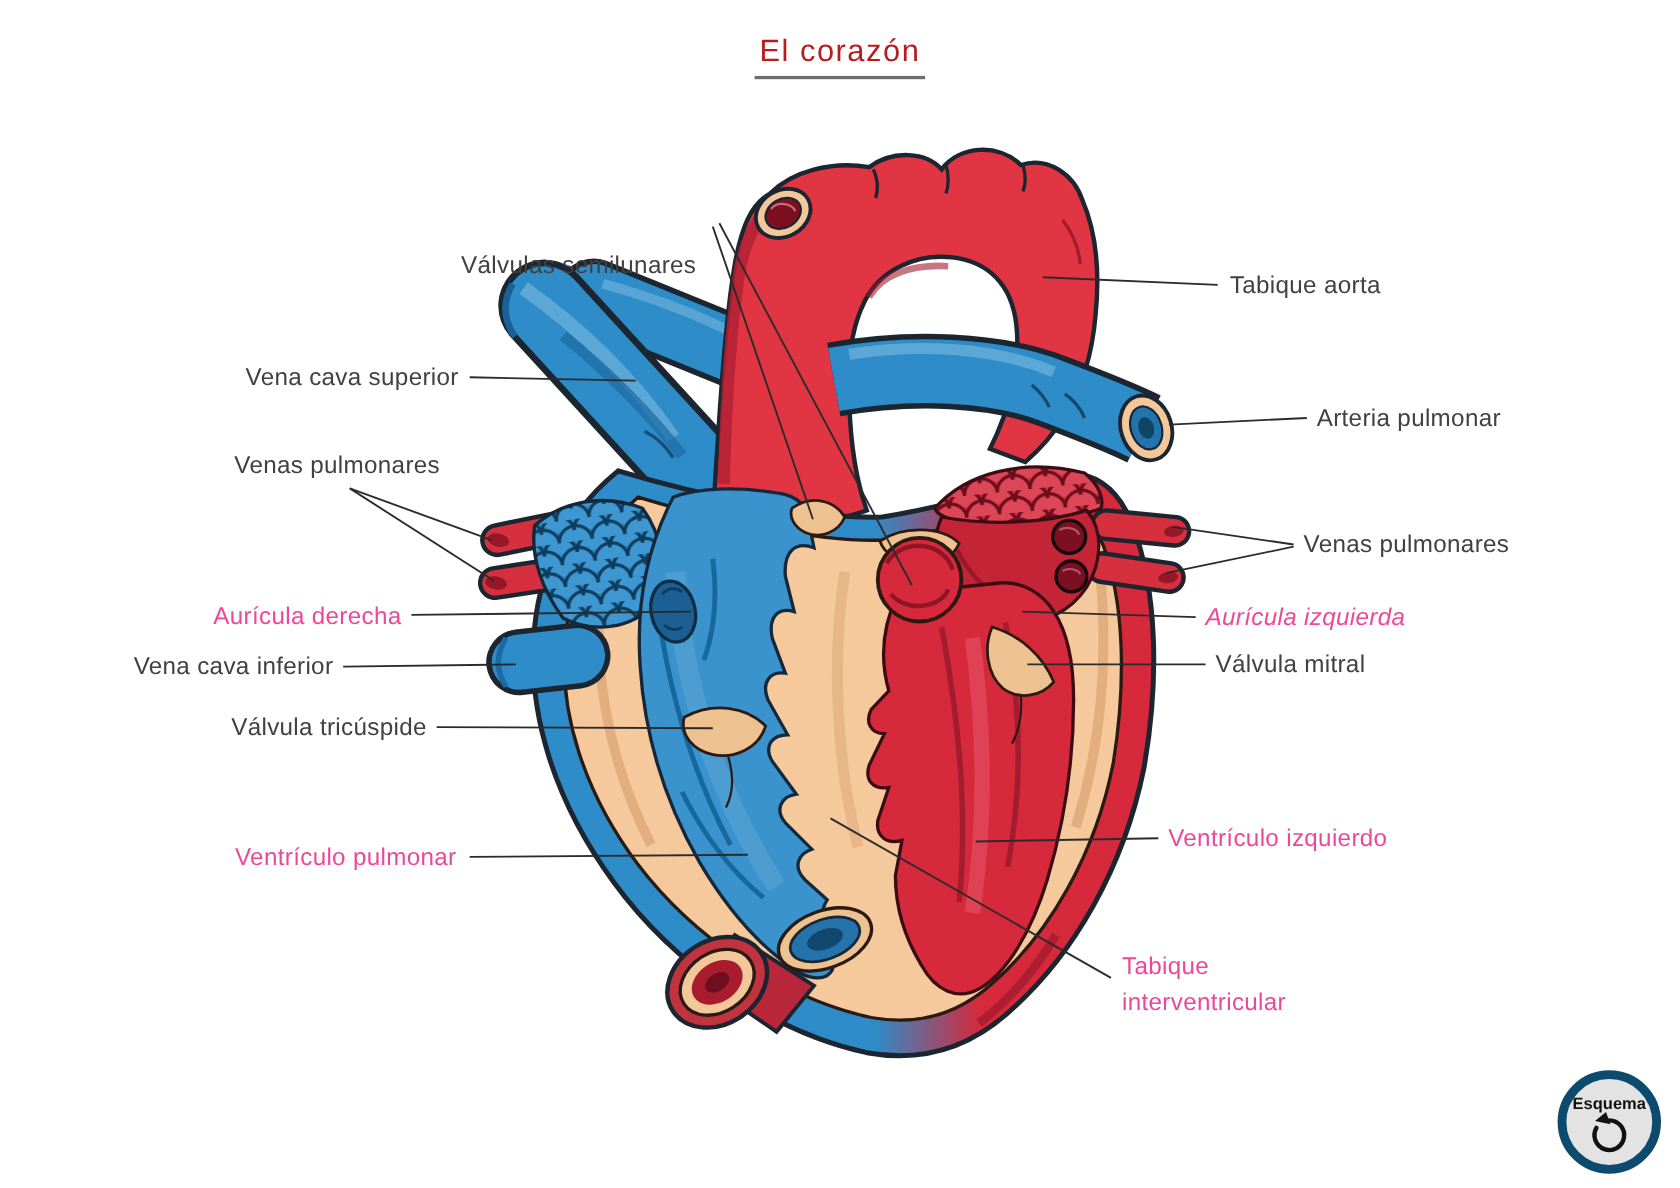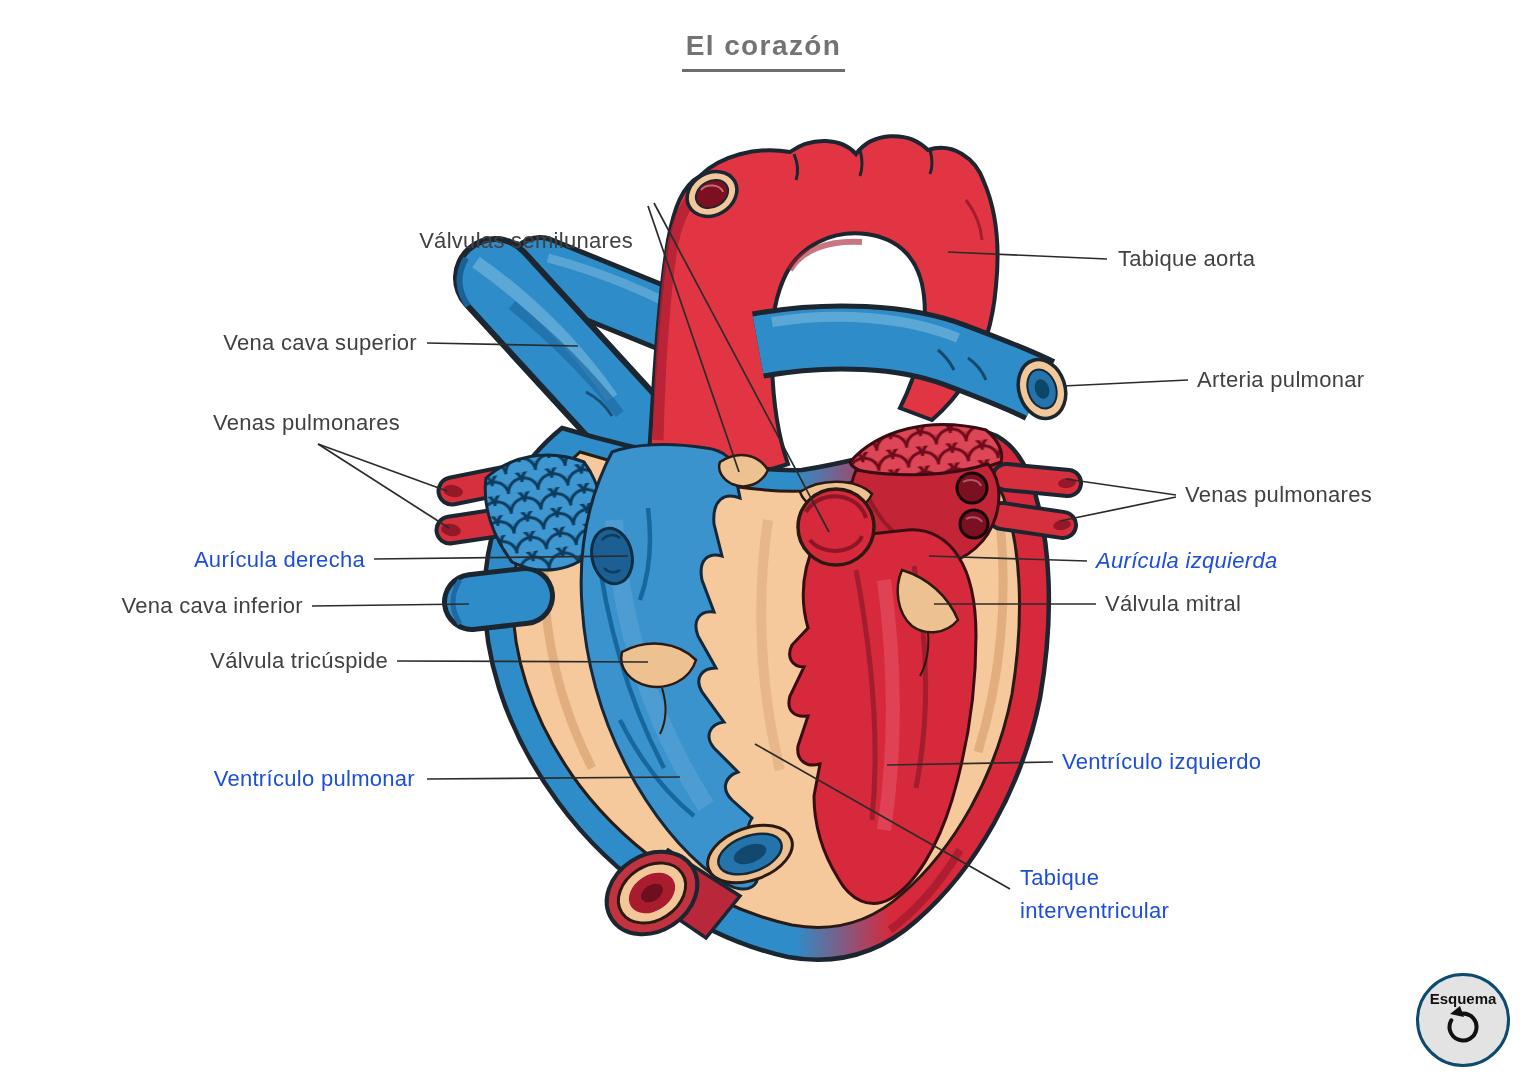--- a/index.html
+++ b/index.html
@@ -3,33 +3,33 @@
 <meta charset="utf-8">
 <style>
   html,body{margin:0;padding:0;background:#ffffff;}
   .stage{
     position:relative;width:1527px;height:1080px;background:#ffffff;
     overflow:hidden;font-family:"Liberation Sans", sans-serif;
   }
   .art{position:absolute;left:0;top:0;}
   .page-title{position:absolute;left:0;top:30px;width:100%;text-align:center;}
   .page-title span{
-    display:inline-block;font-size:28px;font-weight:700;letter-spacing:1.4px;
-    color:#737373;border-bottom:3px solid #6e6e6e;padding:0 4px 7px 4px;
+    display:inline-block;font-size:28px;font-weight:400;letter-spacing:1.4px;
+    color:#b91c1c;border-bottom:3px solid #6e6e6e;padding:0 4px 7px 4px;
   }
   .lbl{
     position:absolute;font-size:22px;line-height:26px;color:#414141;
     letter-spacing:.3px;white-space:nowrap;
   }
-  .lbl.red{color:#1d4ed8;}
+  .lbl.red{color:#ec4899;}
   .lbl.r{text-align:right;}
   .lbl.wrap{white-space:normal;line-height:33px;}
   .badge{
     position:absolute;left:1416px;top:973px;width:94px;height:94px;
-    border-radius:50%;background:#e3e3e3;border:3px solid #0c4a6e;
+    border-radius:50%;background:#e3e3e3;border:8px solid #0c4a6e;
     box-sizing:border-box;text-align:center;cursor:pointer;
   }
   .badge .badge-label{display:block;margin-top:14px;font-size:15px;font-weight:bold;color:#111;}
   .badge svg{display:block;margin:-2px auto 0 auto;}
 </style>
 </head>
 <body>
 
 <div class="stage">
 

